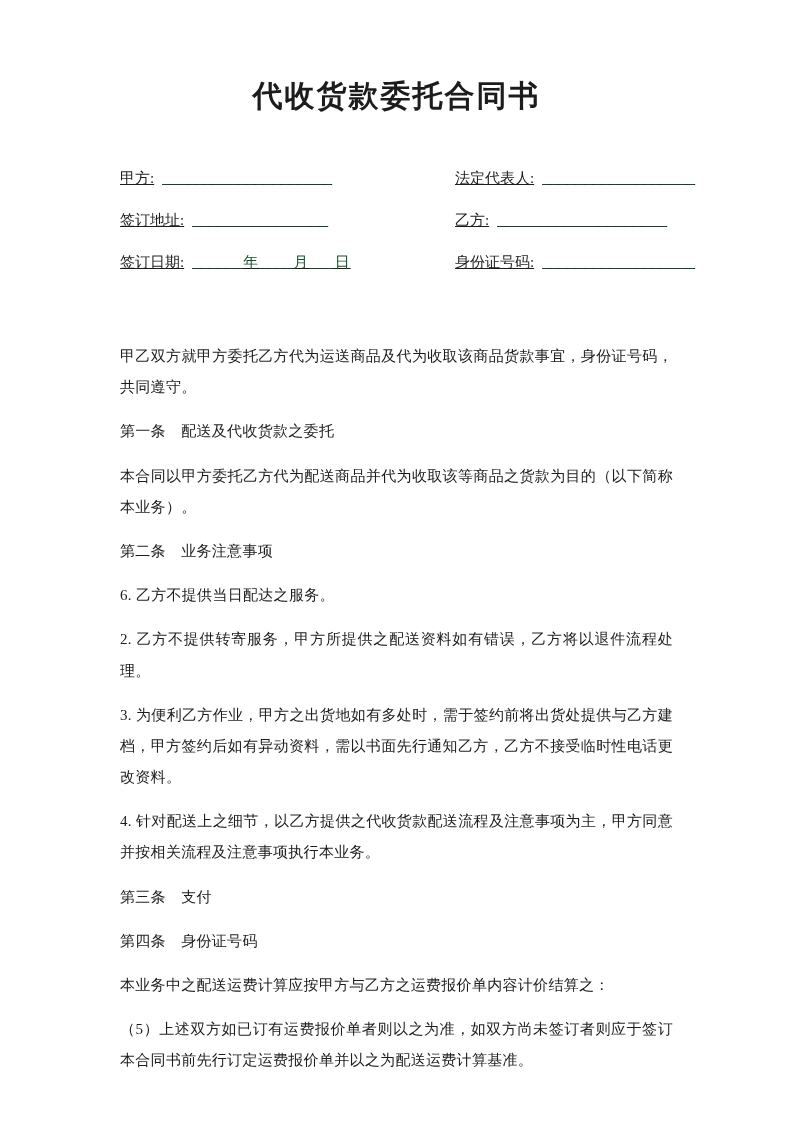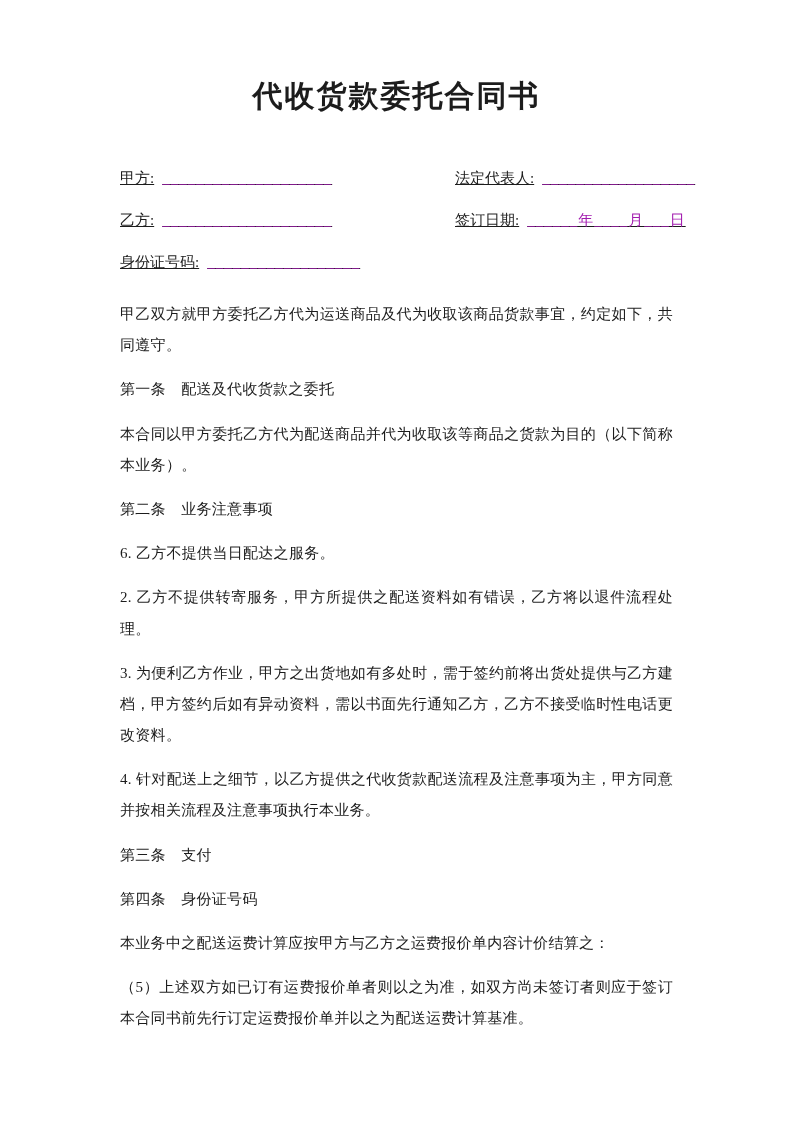--- a/index.html
+++ b/index.html
@@ -38,21 +38,21 @@
     align-items: center;
     font-size: 15px;
     white-space: nowrap;
     text-decoration: underline;
   }
   .field-label {
     margin-right: 8px;
   }
   .field-blank {
     letter-spacing: 1px;
-    color: #a21caf;
+    color: #14532d;
   }
   .body-text p {
     margin: 0 0 13px 0;
     font-size: 15px;
     line-height: 2.08;
     text-align: justify;
     letter-spacing: 0.3px;
   }
 </style>
 </head>
@@ -66,39 +66,43 @@
 
     <div class="form-cell">
       <span class="field-label">甲方:</span>
       <span class="field-blank">____________________</span>
     </div>
 
     <div class="form-cell">
       <span class="field-label">法定代表人:</span>
       <span class="field-blank">__________________</span>
     </div>
+    <div class="form-cell">
+      <span class="field-label">签订地址:</span>
+      <span class="field-blank">________________</span>
+    </div>
 
     <div class="form-cell">
       <span class="field-label">乙方:</span>
       <span class="field-blank">____________________</span>
     </div>
     <div class="form-cell">
       <span class="field-label">签订日期:</span>
       <span class="field-blank">______年____月___日</span>
     </div>
 
     <div class="form-cell">
       <span class="field-label">身份证号码:</span>
       <span class="field-blank">__________________</span>
     </div>
     <div class="form-cell"></div>
   </div>
 
   <div class="body-text">
-    <p>甲乙双方就甲方委托乙方代为运送商品及代为收取该商品货款事宜，约定如下，共同遵守。</p>
+    <p>甲乙双方就甲方委托乙方代为运送商品及代为收取该商品货款事宜，身份证号码，共同遵守。</p>
     <p>第一条　配送及代收货款之委托</p>
     <p>本合同以甲方委托乙方代为配送商品并代为收取该等商品之货款为目的（以下简称本业务）。</p>
     <p>第二条　业务注意事项</p>
     <p>6. 乙方不提供当日配达之服务。</p>
     <p>2. 乙方不提供转寄服务，甲方所提供之配送资料如有错误，乙方将以退件流程处理。</p>
     <p>3. 为便利乙方作业，甲方之出货地如有多处时，需于签约前将出货处提供与乙方建档，甲方签约后如有异动资料，需以书面先行通知乙方，乙方不接受临时性电话更改资料。</p>
     <p>4. 针对配送上之细节，以乙方提供之代收货款配送流程及注意事项为主，甲方同意并按相关流程及注意事项执行本业务。</p>
     <p>第三条　支付</p>
     <p>第四条　身份证号码</p>
     <p>本业务中之配送运费计算应按甲方与乙方之运费报价单内容计价结算之：</p>

